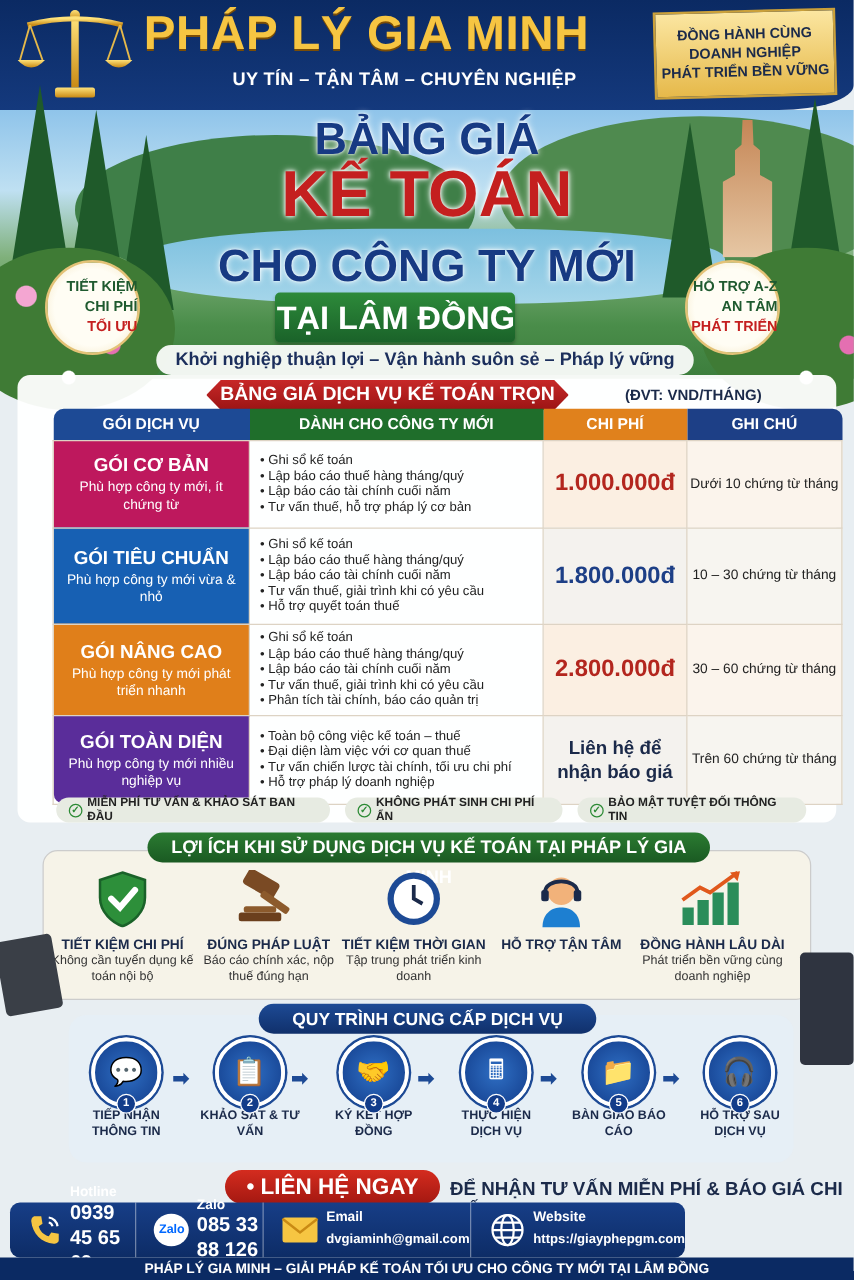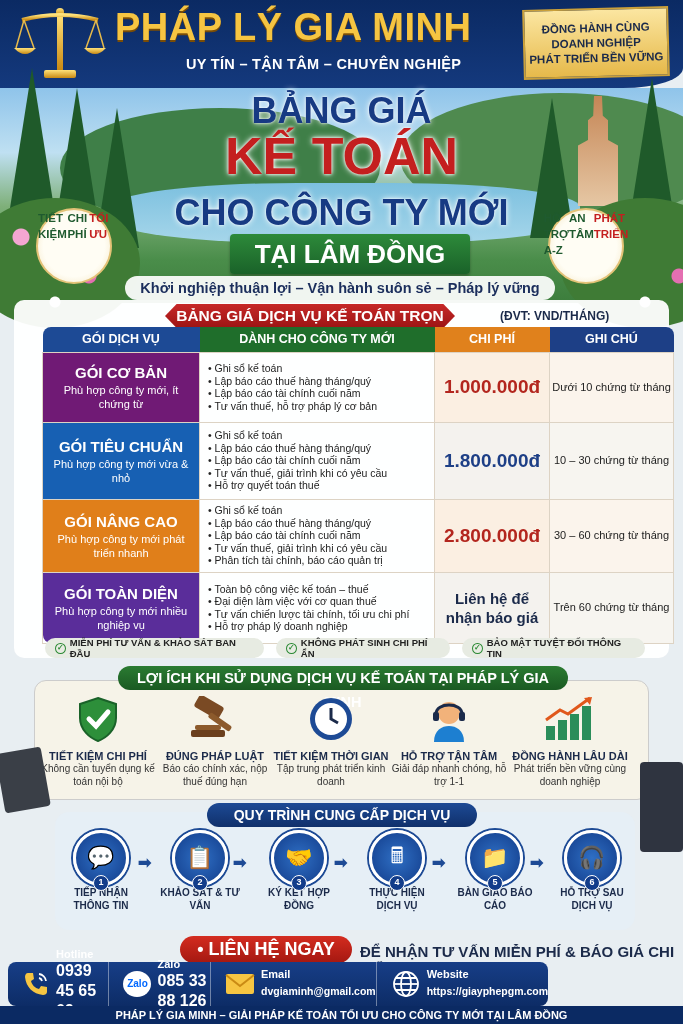--- a/index.html
+++ b/index.html
@@ -13,23 +13,23 @@
 .hero{position:absolute;left:0;top:88px;width:683px;height:215px;background:linear-gradient(180deg,#8fc4ea 0%,#bfe0f2 30%,#7fb07a 55%,#4a8d4a 80%,#3c7d3c 100%)}
 .hill{position:absolute;border-radius:50%}
 .lake{position:absolute;left:110px;top:95px;width:470px;height:60px;background:linear-gradient(180deg,#7cc0df,#a6d6ea);border-radius:40%}
 .tree{position:absolute;width:0;height:0;border-left:22px solid transparent;border-right:22px solid transparent;border-bottom:140px solid #1f5a2a}
 .flowers{position:absolute;border-radius:50%;background:radial-gradient(circle at 30% 30%,#f4a6d2 0 8px,transparent 9px),radial-gradient(circle at 70% 60%,#e46fb1 0 7px,transparent 8px),radial-gradient(circle at 50% 80%,#fff 0 5px,transparent 6px),#3f7b35}
 .church{position:absolute;left:578px;top:8px;width:40px;height:110px;background:linear-gradient(180deg,#c58656,#e6c7a4);clip-path:polygon(40% 0,60% 0,62% 18%,75% 22%,75% 40%,100% 45%,100% 100%,0 100%,0 45%,25% 40%,25% 22%,38% 18%)}
 .t1{position:absolute;left:0;width:683px;text-align:center;font-weight:bold;color:#173a83}
 .h-bang{top:2px;font-size:36px;text-shadow:0 0 6px #fff,0 0 2px #fff}
 .h-ke{top:38px;font-size:52px;color:#c41f1f;text-shadow:0 0 6px #fff,0 0 3px #fff}
 .h-cho{top:104px;font-size:36px;text-shadow:0 0 6px #fff,0 0 2px #fff}
-.green-banner{position:absolute;left:230px;top:146px;width:240px;height:40px;background:linear-gradient(180deg,#2d8a3a,#1a6229);color:#fff;font-weight:bold;font-size:26px;text-align:center;line-height:40px;border-radius:4px;box-shadow:0 2px 3px rgba(0,0,0,.3)}
+.green-banner{position:absolute;left:220px;top:146px;width:192px;height:40px;background:linear-gradient(180deg,#2d8a3a,#1a6229);color:#fff;font-weight:bold;font-size:26px;text-align:right;line-height:40px;border-radius:4px;box-shadow:0 2px 3px rgba(0,0,0,.3)}
 .tagline{position:absolute;left:125px;top:188px;width:430px;height:24px;background:rgba(255,255,255,.92);border-radius:12px;text-align:center;font-size:14.5px;line-height:24px;color:#1b2e5c;font-weight:bold}
-.badge{position:absolute;width:76px;height:76px;border-radius:50%;background:radial-gradient(circle,#fffdf4 60%,#f2e2b8);border:2px solid #e3c277;display:flex;align-items:flex-start;justify-content:center;font-weight:bold;font-size:11.5px;line-height:16px;color:#1f5a2f}
+.badge{position:absolute;width:76px;height:76px;border-radius:50%;background:radial-gradient(circle,#fffdf4 60%,#f2e2b8);border:2px solid #e3c277;display:flex;flex-direction:column;align-items:flex-end;justify-content:center;font-weight:bold;font-size:11.5px;line-height:16px;color:#1f5a2f}
 .badge .red{color:#c41f1f}
 .panel{position:absolute;left:14px;top:300px;width:655px;height:358px;background:rgba(255,255,255,.95);border-radius:10px}
 .table-title{position:absolute;left:165px;top:304px;width:290px;height:24px;background:linear-gradient(180deg,#c72828,#9c1414);color:#fff;font-weight:bold;font-size:15.5px;text-align:center;line-height:24px;clip-path:polygon(4% 0,96% 0,100% 50%,96% 100%,4% 100%,0 50%)}
 .unit{position:absolute;left:500px;top:309px;font-weight:bold;font-size:12px;color:#1b2a4a}
 table{position:absolute;left:42px;top:327px;width:631px;border-collapse:collapse;table-layout:fixed}
 th{height:25px;color:#fff;font-size:12.5px;font-weight:bold}
 td{border:1px solid #ddd3c4;vertical-align:middle;font-size:10.5px;color:#222}
 .pkg{color:#fff;text-align:center;padding:4px}
 .pkg .n{font-weight:bold;font-size:15px;line-height:20px}
 .pkg .d{font-size:11px;line-height:14px}
@@ -140,21 +140,21 @@
   <thead>
     <tr>
       <th style="background:#1d4a95;border-top-left-radius:8px">GÓI DỊCH VỤ</th>
       <th style="background:#1f6e2b">DÀNH CHO CÔNG TY MỚI</th>
       <th style="background:#e0811c">CHI PHÍ</th>
       <th style="background:#1d3f86;border-top-right-radius:8px">GHI CHÚ</th>
     </tr>
   </thead>
   <tbody>
     <tr style="height:70px">
-      <td class="pkg" style="background:#701a75">
+      <td class="pkg" style="background:#be185d">
         <div class="n">GÓI CƠ BẢN</div>
         <div class="d">Phù hợp công ty mới, ít chứng từ</div>
       </td>
       <td class="feat">
           <ul>
         <li>Ghi sổ kế toán</li>
         <li>Lập báo cáo thuế hàng tháng/quý</li>
         <li>Lập báo cáo tài chính cuối năm</li>
         <li>Tư vấn thuế, hỗ trợ pháp lý cơ bản</li>
       </ul>
@@ -269,21 +269,20 @@
   <div class="ic">
       <svg width="46" height="46" viewBox="0 0 46 46">
         <circle cx="23" cy="17" r="11" fill="#f2b27a"></circle>
         <path d="M8 46 C8 34 16 30 23 30 C30 30 38 34 38 46Z" fill="#1d7fd1"></path>
         <path d="M10 18 C10 6 36 6 36 18" stroke="#1b2a4a" stroke-width="3" fill="none"></path>
         <rect x="7" y="16" width="6" height="9" rx="2" fill="#1b2a4a"></rect>
         <rect x="33" y="16" width="6" height="9" rx="2" fill="#1b2a4a"></rect>
       </svg>
     </div>
   <div class="bt">HỖ TRỢ TẬN TÂM</div>
-  <div class="bd">Giải đáp nhanh chóng, hỗ trợ 1-1</div>
 </div>
 <div class="ben" style="left:510px">
   <div class="ic">
       <svg width="56" height="46" viewBox="0 0 56 46">
         <rect x="4" y="30" width="9" height="14" fill="#2a8d5a"></rect>
         <rect x="16" y="24" width="9" height="20" fill="#2a8d5a"></rect>
         <rect x="28" y="18" width="9" height="26" fill="#2a8d5a"></rect>
         <rect x="40" y="10" width="9" height="34" fill="#2a8d5a"></rect>
         <path d="M4 24 L18 14 L26 18 L48 2" stroke="#e0581c" stroke-width="3" fill="none"></path>
         <path d="M42 2 L50 1 L48 9Z" fill="#e0581c"></path>

